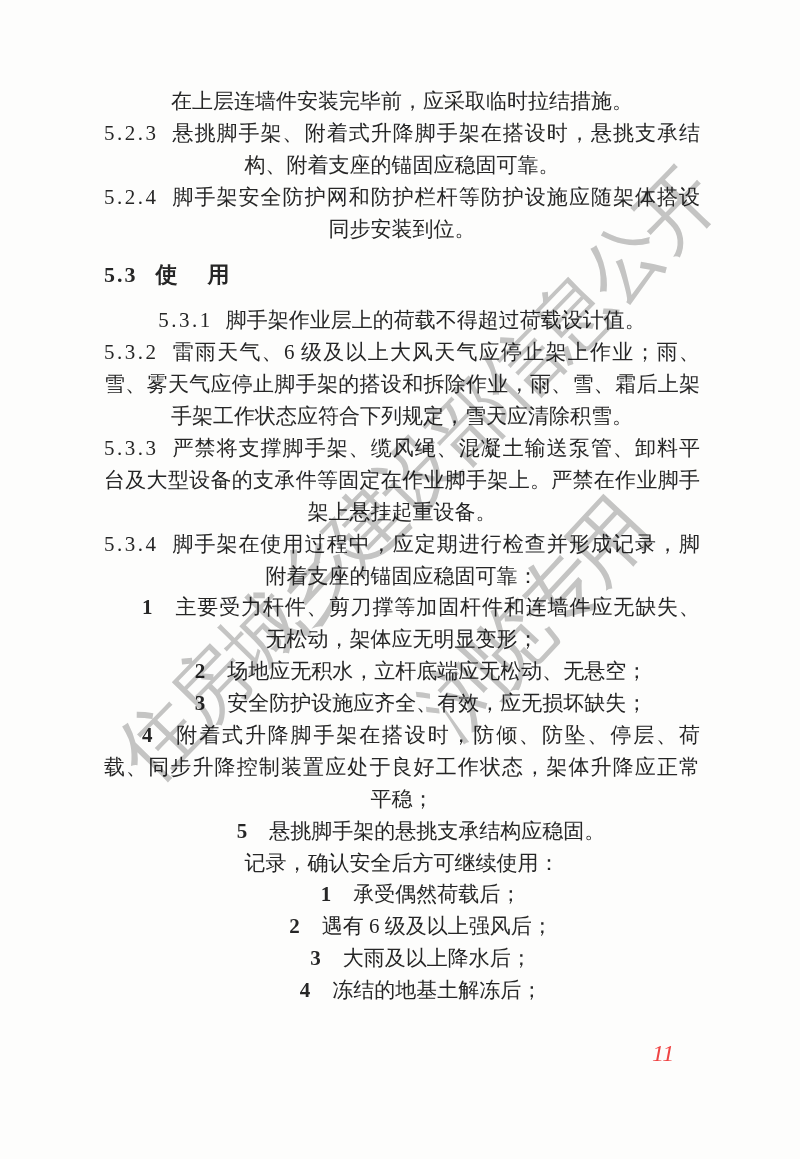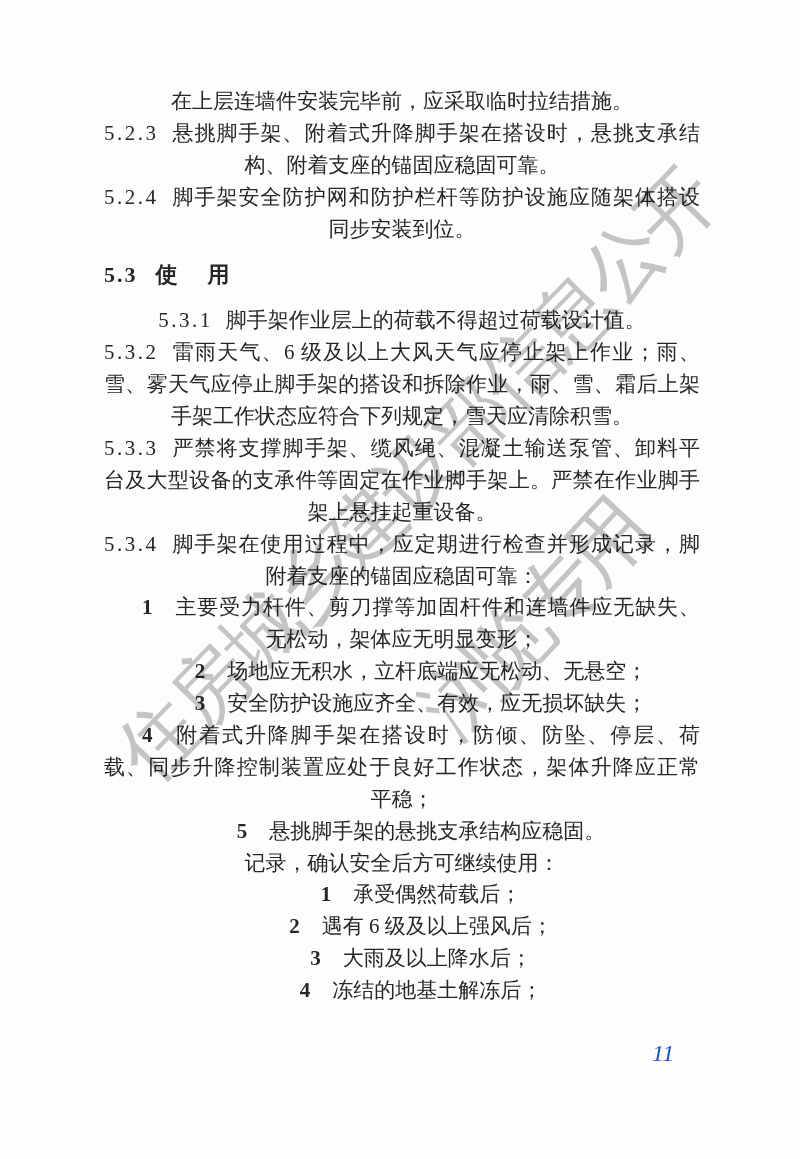--- a/index.html
+++ b/index.html
@@ -71,21 +71,21 @@
     font-size:80px;
     letter-spacing:-10px;
     transform:rotate(-47deg);
     transform-origin:40px 40px;
   }
   .page-num{
     position:absolute;
     left:652px;top:1040px;
     font-size:24px;
     font-style:italic;
-    color:#1d4ed8;
+    color:#ef4444;
     z-index:2;
   }
 </style>
 </head>
 <body>
 
 <div class="watermark" id="wm1">住房城乡建设部信息公开</div>
 <div class="watermark" id="wm2">浏览专用</div>
 
 <div class="doc">

